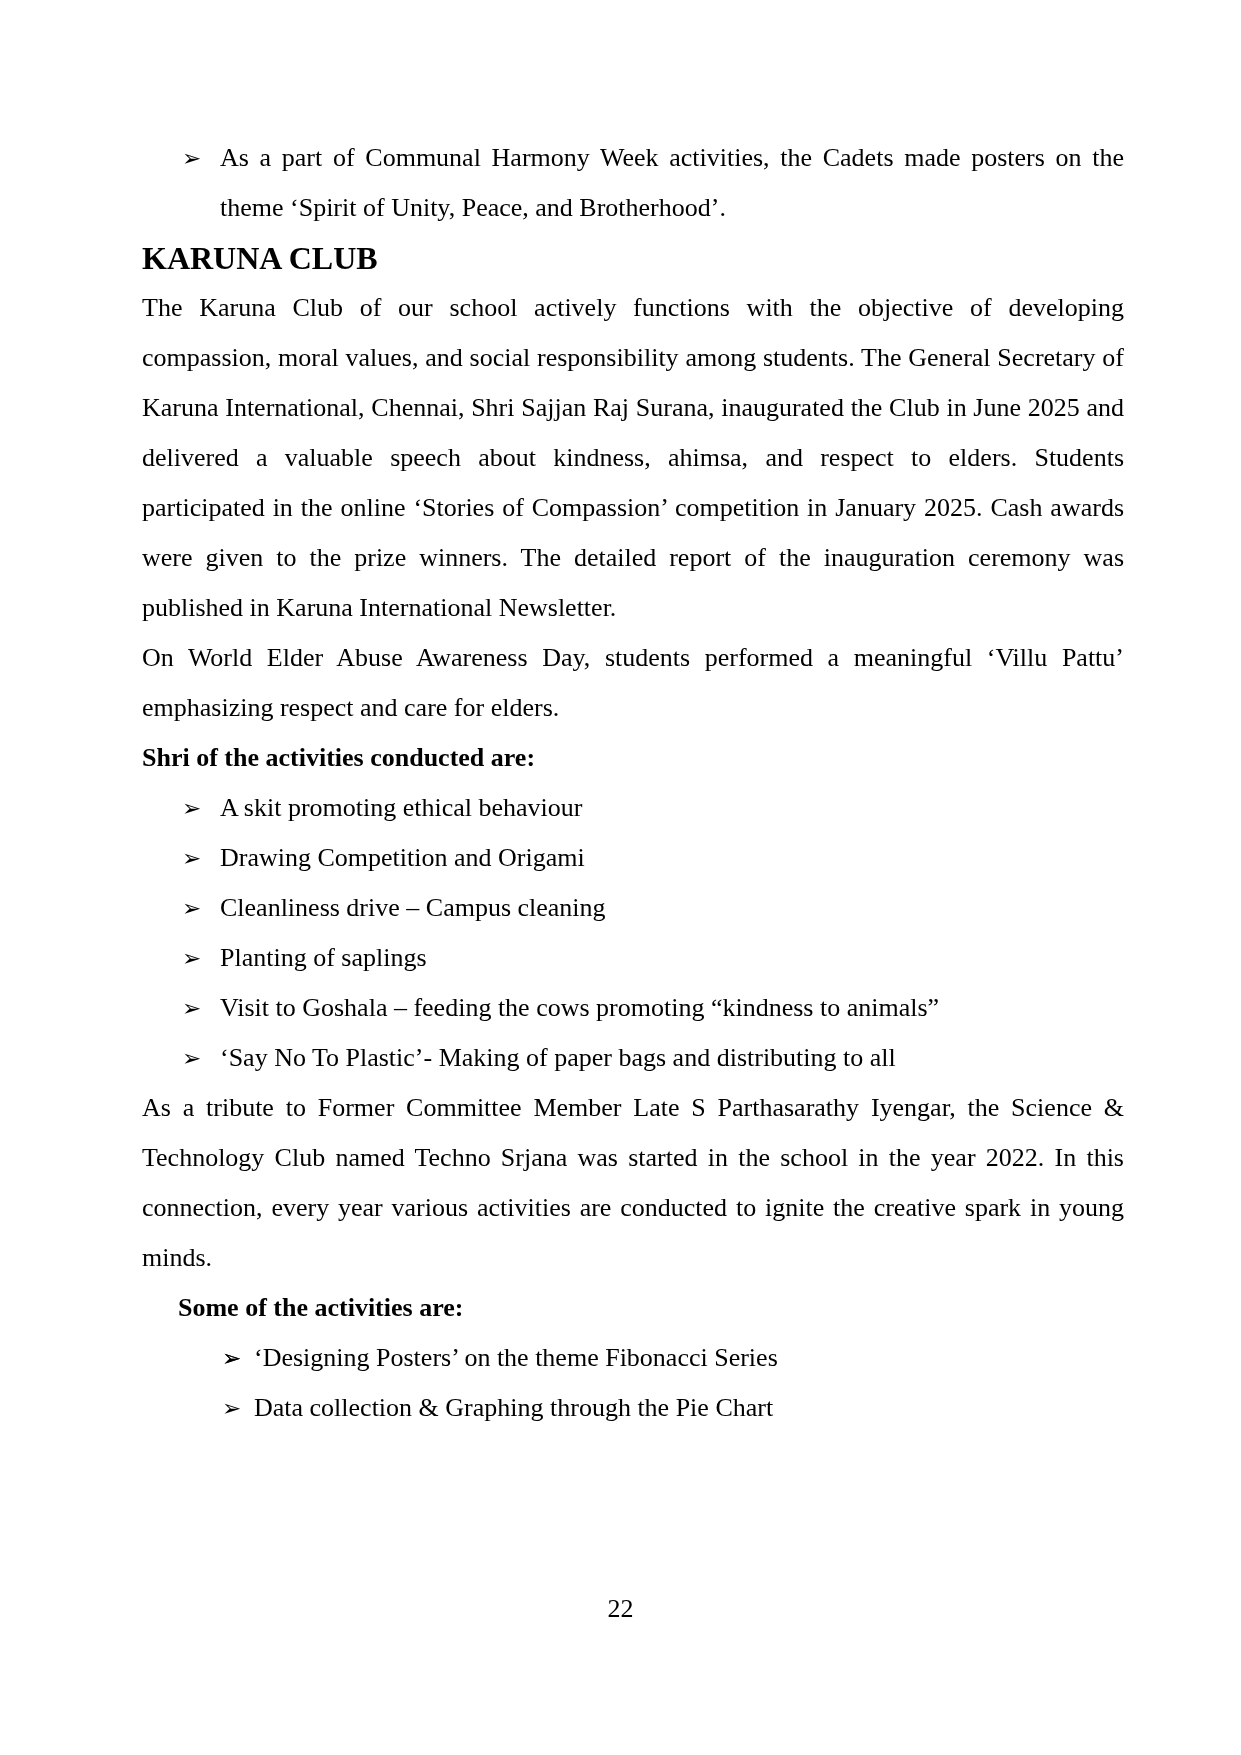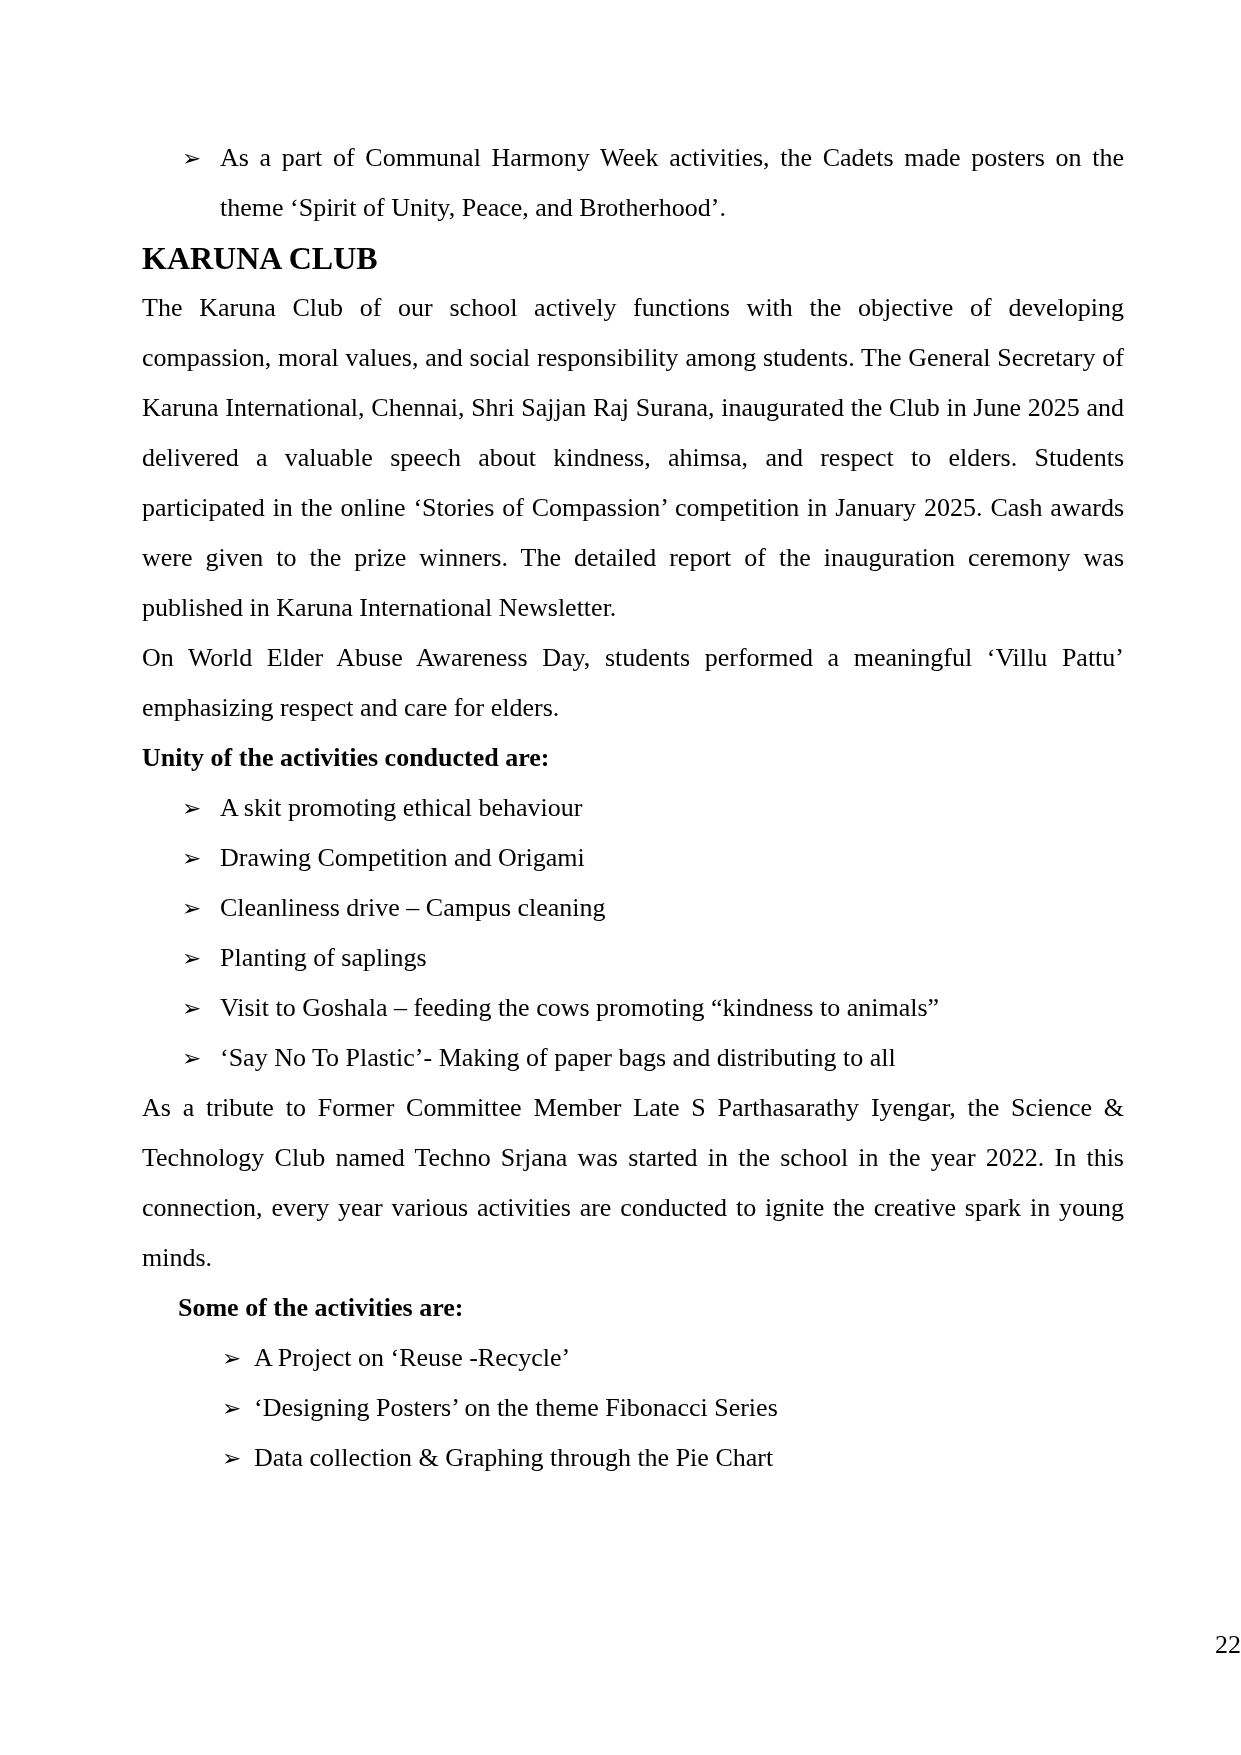--- a/index.html
+++ b/index.html
@@ -73,24 +73,24 @@
     max-width: 905px;
   }
   b, .bold {
     font-weight: normal;
   }
   .u-char {
     text-decoration: underline;
   }
   .footer {
     position: absolute;
-    top: 1620px;
+    top: 1584px;
     left: 0;
     width: 100%;
-    text-align: right;
+    text-align: center;
     line-height: 50px;
   }
 </style>
 </head>
 <body>
 
 <div class="page">
   <div class="body-area">
 
     <ul class="bullet-list level-1">
@@ -99,21 +99,21 @@
         <span><span>As a part of </span><b>Communal Harmony Week</b><span> activities, the Cadets made posters on the theme ‘Spirit of Unity, Peace, and Brotherhood’.</span></span>
       </li>
     </ul>
 
     <h2>KARUNA CLUB</h2>
 
     <p class="para"><span>The Karuna Club of our school actively functions with the objective of developing compassion, moral values, and social responsibility among students. </span><b>The General Secretary of Karuna International, Chennai, Shri Sajjan Raj Surana, inaugurated the Club in June 2025</b><span> and delivered a valuable speech about kindness, ahimsa, and respect to elders. Students participated in the online ‘Stories of Compassion’ competition in January 2025. Cash awards were given to the prize winners. The detailed report of the inauguration ceremony was published in Karuna International Newsletter.</span></p>
 
     <p class="para"><span>On </span><b>World Elder Abuse Awareness Day</b><span>, students performed a meaningful ‘Villu Pattu’ emphasizing respect and care for elders.</span></p>
 
-    <p class="label">Unity of the activities conducted are:</p>
+    <p class="label">Shri of the activities conducted are:</p>
 
     <ul class="bullet-list level-1">
       <li>
         <span class="marker">➢</span>
         <span>A skit promoting ethical behaviour</span>
       </li>
       <li>
         <span class="marker">➢</span>
         <span>Drawing Competition and Origami</span>
       </li>
@@ -136,21 +136,20 @@
     </ul>
 
 
     <p class="para">As a tribute to Former Committee Member Late S Parthasarathy Iyengar, the Science &amp; Technology Club named Techno Srjana was started in the school in the year 2022. In this connection, every year various activities are conducted to ignite the creative spark in young minds.</p>
 
     <p class="label indent">Some of the activities are:</p>
 
     <ul class="bullet-list level-2">
       <li>
         <span class="marker">➢</span>
-        <span>A Project on ‘Reuse -Recycle’</span>
       </li>
       <li>
         <span class="marker">➢</span>
         <span>‘Designing Posters’ on the theme Fibonacci Series</span>
       </li>
       <li>
         <span class="marker">➢</span>
         <span>Data collection &amp; Graphing through the Pie Chart</span>
       </li>
     </ul>

